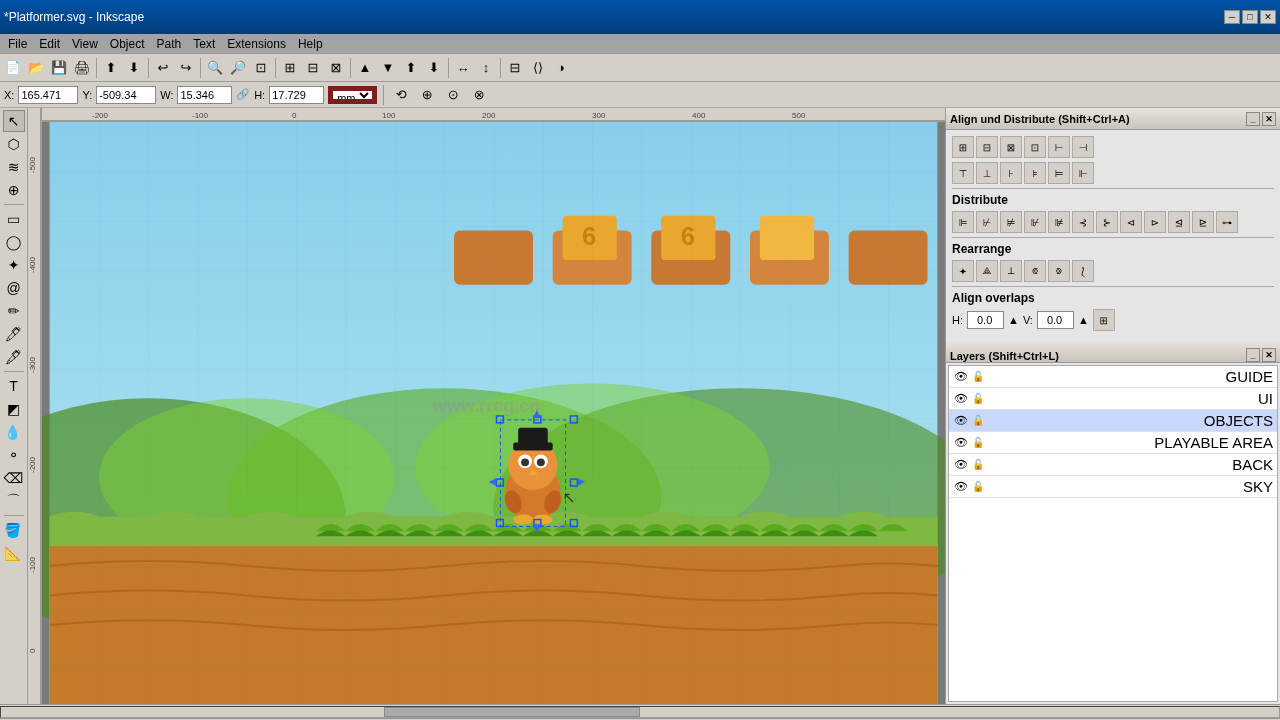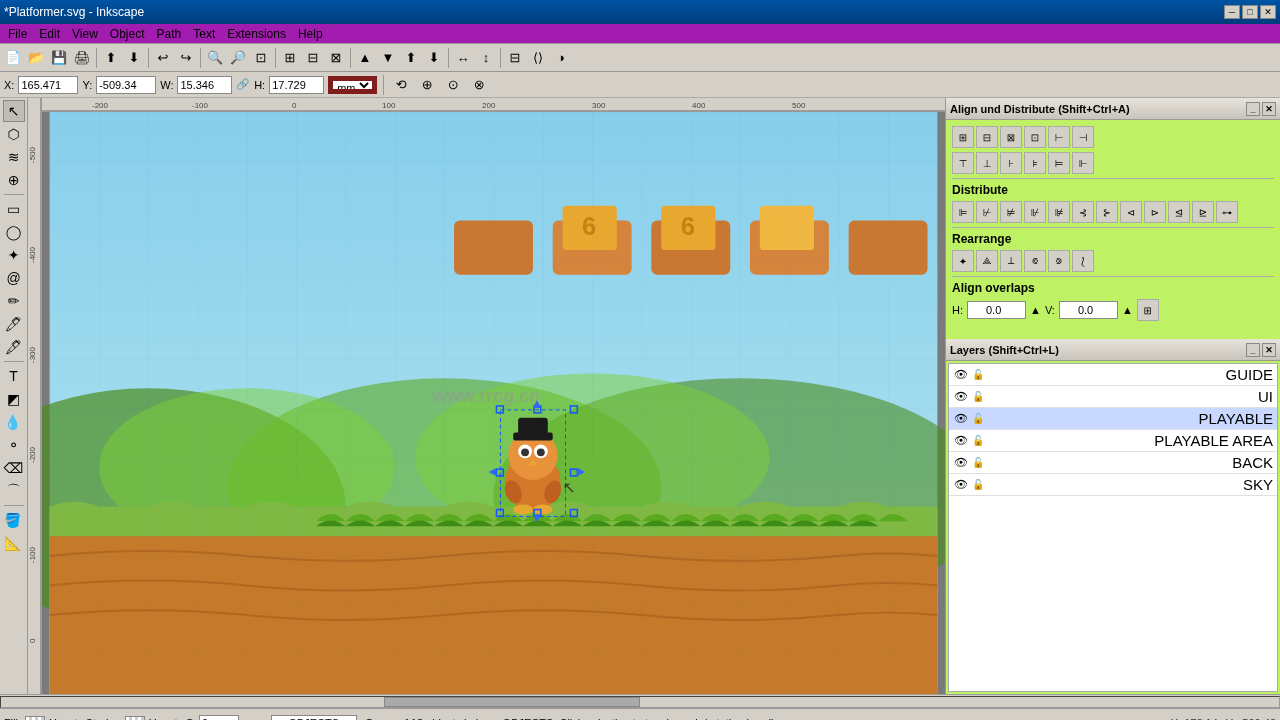--- a/index.html
+++ b/index.html
@@ -1,20 +1,20 @@
 <!DOCTYPE html>
 <html><head>
   <meta charset="utf-8">
   <style>
     * { margin: 0; padding: 0; box-sizing: border-box; }
     body { width: 1280px; height: 720px; overflow: hidden; font-family: Arial, sans-serif; font-size: 12px; background: #d4d0c8; }
 
     
     #titlebar {
-      height: 24px;
+      height: 34px;
       background: linear-gradient(to bottom, #0054a6, #003c7a);
       display: flex;
       align-items: center;
       justify-content: space-between;
       padding: 0 4px;
       color: white;
     }
     #titlebar-controls { display: flex; gap: 2px; }
     .title-btn {
       width: 16px; height: 14px;
@@ -22,21 +22,21 @@
       border: 1px solid #888;
       font-size: 9px;
       display: flex; align-items: center; justify-content: center;
       cursor: pointer;
       color: black;
     }
 
     
     #menubar {
       height: 20px;
-      background: #a21caf;
+      background: #a3a3a3;
       display: flex;
       align-items: center;
       border-bottom: 1px solid #999;
       padding: 0 2px;
     }
     .menu-item {
       padding: 2px 6px;
       font-size: 12px;
       cursor: pointer;
     }
@@ -127,21 +127,21 @@
     #canvas-area {
       flex: 1;
       background: #7a7a7a;
       position: relative;
       overflow: hidden;
     }
 
     
     #right-panel {
       width: 335px;
-      background: #bef264;
+      background: #e5e5e5;
       border-left: 1px solid #999;
       display: flex;
       flex-direction: column;
     }
 
     
     .panel-header {
       height: 22px;
       background: linear-gradient(to bottom, #e8e4dc, #c8c4bc);
       border-bottom: 1px solid #999;
@@ -196,21 +196,21 @@
     .align-btns-row { display: flex; gap: 2px; margin-bottom: 4px; }
     .checkbox-row { display: flex; align-items: center; gap: 4px; margin-bottom: 4px; }
     
     .section-divider { height: 1px; background: #aaa; margin: 4px 0; }
 
     
     .distribute-btns { display: flex; gap: 2px; flex-wrap: wrap; margin-bottom: 4px; }
 
     
     .hv-row { display: flex; align-items: center; gap: 4px; }
-    .hv-input { width: 59px; height: 18px; border: 1px solid #888; background: white; font-size: 11px; padding: 0 18px; }
+    .hv-input { width: 37px; height: 18px; border: 1px solid #888; background: white; font-size: 11px; padding: 0 9px; }
 
     
     #layers-panel {
       flex: 1;
       display: flex;
       flex-direction: column;
     }
     #layers-list {
       flex: 1;
       overflow-y: auto;
@@ -618,21 +618,21 @@
         <span class="coord-label">H:</span>
         <input class="hv-input" value="0.0" style="">
         <span style="font-size:11px;">▲</span>
         <span class="coord-label">V:</span>
         <input class="hv-input" value="0.0" style="">
         <span style="font-size:11px;">▲</span>
         <div class="align-btn">⊞</div>
       </div>
     </div>
 
-    <div class="panel-header" style="margin-top:12px;">
+    <div class="panel-header" style="margin-top:4px;align-items:flex-end;">
       <span>Layers (Shift+Ctrl+L)</span>
       <div class="panel-header-btns">
         <div class="panel-header-btn">_</div>
         <div class="panel-header-btn">✕</div>
       </div>
     </div>
 
     <div id="layers-panel">
       <div id="layers-list">
 
@@ -642,21 +642,21 @@
             <span class="layer-name">GUIDE</span>
           </div>
           <div class="layer-item">
             <span class="layer-eye" style="font-size: 11px;">👁</span>
             <span class="layer-lock" style="font-size: 10px;">🔓</span>
             <span class="layer-name">UI</span>
           </div>
           <div class="layer-item selected">
             <span class="layer-eye" style="font-size: 11px;">👁</span>
             <span class="layer-lock" style="font-size: 10px;">🔓</span>
-            <span class="layer-name">PLAYABLE</span>
+            <span class="layer-name">OBJECTS</span>
           </div>
           <div class="layer-item">
             <span class="layer-eye" style="font-size: 11px;">👁</span>
             <span class="layer-lock" style="font-size: 10px;">🔓</span>
             <span class="layer-name">PLAYABLE AREA</span>
           </div>
           <div class="layer-item">
             <span class="layer-eye" style="font-size: 11px;">👁</span>
             <span class="layer-lock" style="font-size: 10px;">🔓</span>
             <span class="layer-name">BACK</span>

